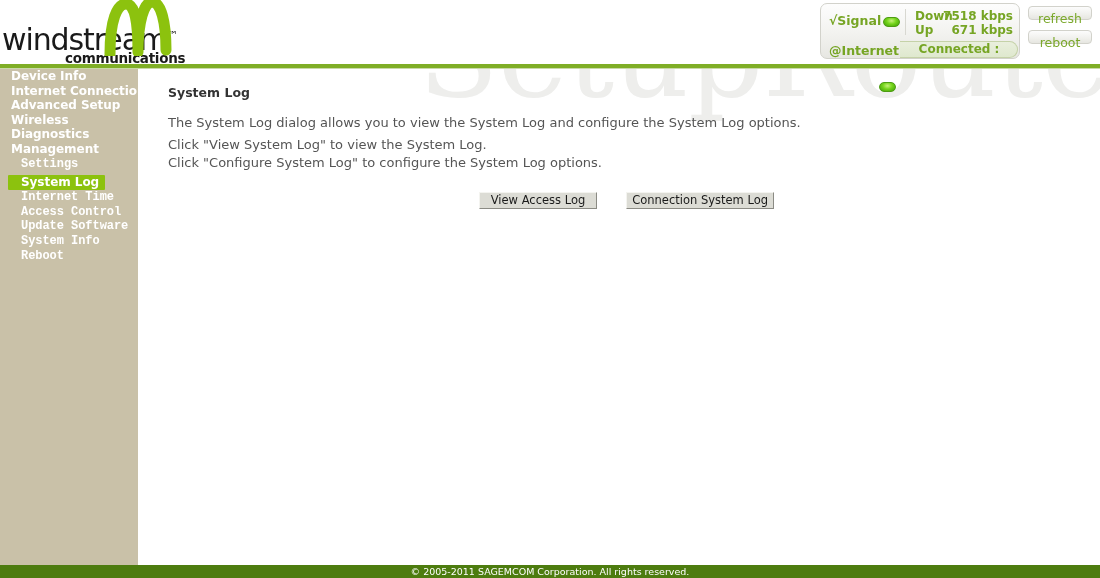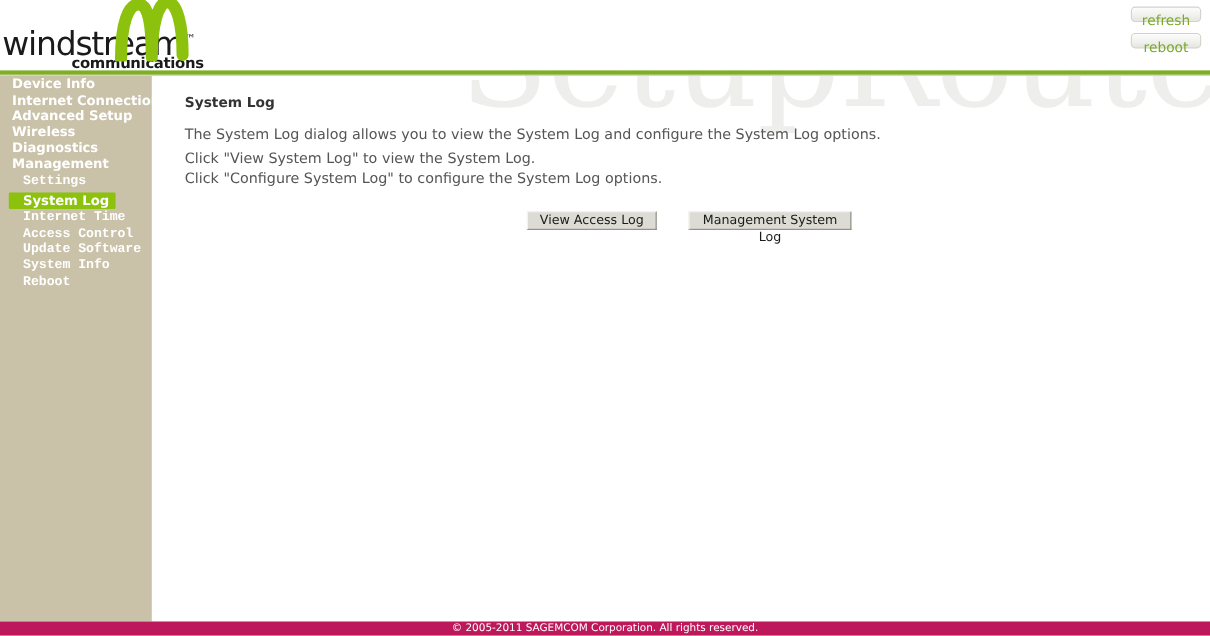--- a/index.html
+++ b/index.html
@@ -323,21 +323,21 @@
   #btn-view-log { width: 118px; }
   #btn-configure-log { width: 148px; margin-left: 24px; }
 
   
   #footer {
     position: absolute;
     left: 0;
     top: 565px;
     width: 1100px;
     height: 13px;
-    background: #be185d;
+    background: #4d7c0f;
     z-index: 7;
   }
   #footer-text {
     width: 1100px;
     text-align: center;
     color: #ffffff;
     font-size: 9.5px;
     line-height: 13px;
   }
 </style>
@@ -350,20 +350,37 @@
 
   <div id="logo-block">
     <div id="logo-wordmark"><span>windstream</span><span id="logo-tm">™</span></div>
     <div id="logo-sub">communications</div>
     <svg id="logo-mark" viewBox="0 0 72 56">
       <path d="M6 54 C 6 20, 13 4, 22 4 C 31 4, 34 22, 34 52 C 34 22, 40 2, 48 2 C 57 2, 62 22, 62 50" fill="none" stroke="#8cc20e" stroke-width="11" stroke-linecap="round" stroke-linejoin="round"></path>
     </svg>
   </div>
 
   <div id="status-panel">
+    <div class="sp-shell">
+      <div class="sp-row1">
+        <div class="sp-signal">√Signal</div>
+        <div class="led" id="led-signal"></div>
+        <div class="sp-divider"></div>
+        <div class="sp-rate-label" id="sp-down-label">Down</div>
+        <div class="sp-rate-value" id="sp-down-value">7518 kbps</div>
+        <div class="sp-rate-label" id="sp-up-label">Up</div>
+        <div class="sp-rate-value" id="sp-up-value">671 kbps</div>
+      </div>
+      <div class="sp-row2">
+        <div class="sp-internet">@Internet</div>
+        <div class="led" id="led-internet"></div>
+        <div id="conn-pill"></div>
+        <div id="conn-text">Connected :</div>
+      </div>
+    </div>
     <div id="btn-refresh">refresh</div>
     <div id="btn-reboot">reboot</div>
   </div>
 </div>
 
 <div id="header-rule"></div>
 <div id="header-rule-shadow"></div>
 
 <div id="sidebar">
   <div id="nav-list"><div class="nav-item">Device Info</div><div class="nav-item">Internet Connection</div><div class="nav-item">Advanced Setup</div><div class="nav-item">Wireless</div><div class="nav-item">Diagnostics</div><div class="nav-item">Management</div><div class="nav-item sub">Settings</div><div class="nav-item active" style="background: rgb(140, 194, 14);">System Log</div><div class="nav-item sub">Internet Time</div><div class="nav-item sub">Access Control</div><div class="nav-item sub">Update Software</div><div class="nav-item sub">System Info</div><div class="nav-item sub">Reboot</div></div>
@@ -371,19 +388,19 @@
 
 <div id="main">
   <div id="page-title">System Log</div>
 
   <div class="body-line" id="body-line-1">The System Log dialog allows you to view the System Log and configure the System Log options.</div>
   <div class="body-line" id="body-line-2">Click "View System Log" to view the System Log.</div>
   <div class="body-line" id="body-line-3">Click "Configure System Log" to configure the System Log options.</div>
 
   <div id="button-row">
     <div class="form-button" id="btn-view-log">View Access Log</div>
-    <div class="form-button" id="btn-configure-log">Management System Log</div>
+    <div class="form-button" id="btn-configure-log">Connection System Log</div>
   </div>
 </div>
 
 <div id="footer">
   <div id="footer-text">© 2005-2011 SAGEMCOM Corporation. All rights reserved.</div>
 </div>
 
 </body></html>

